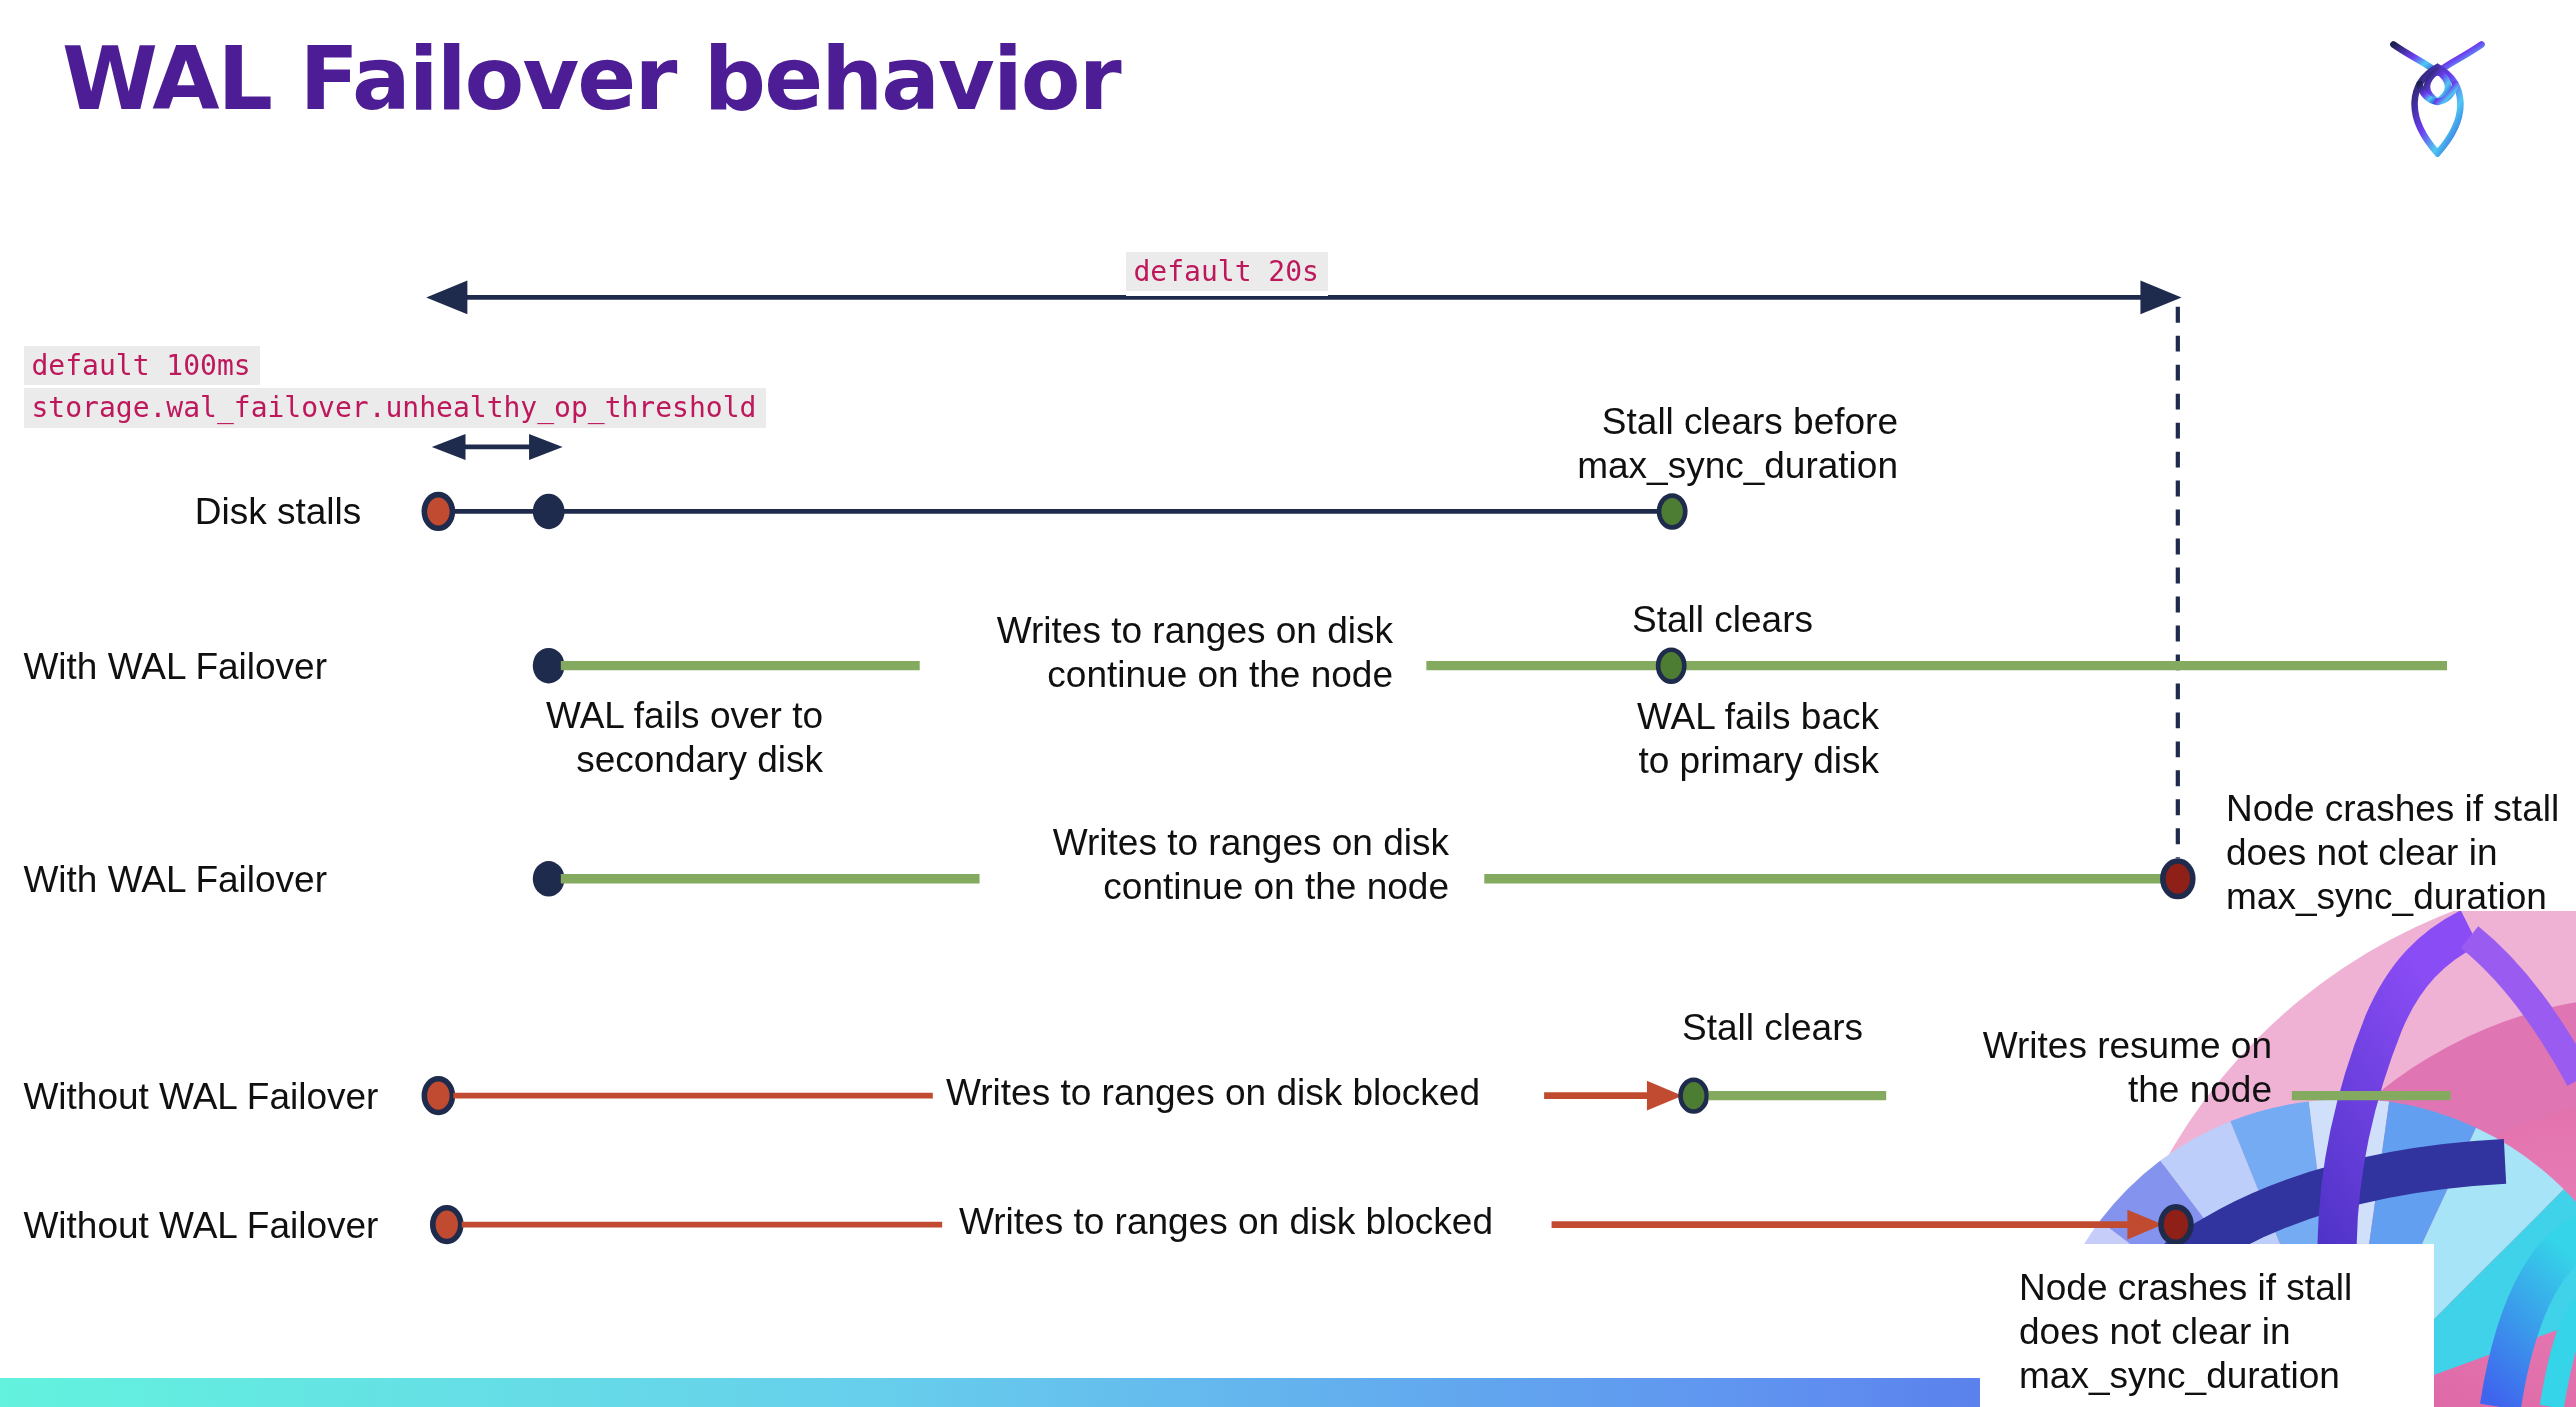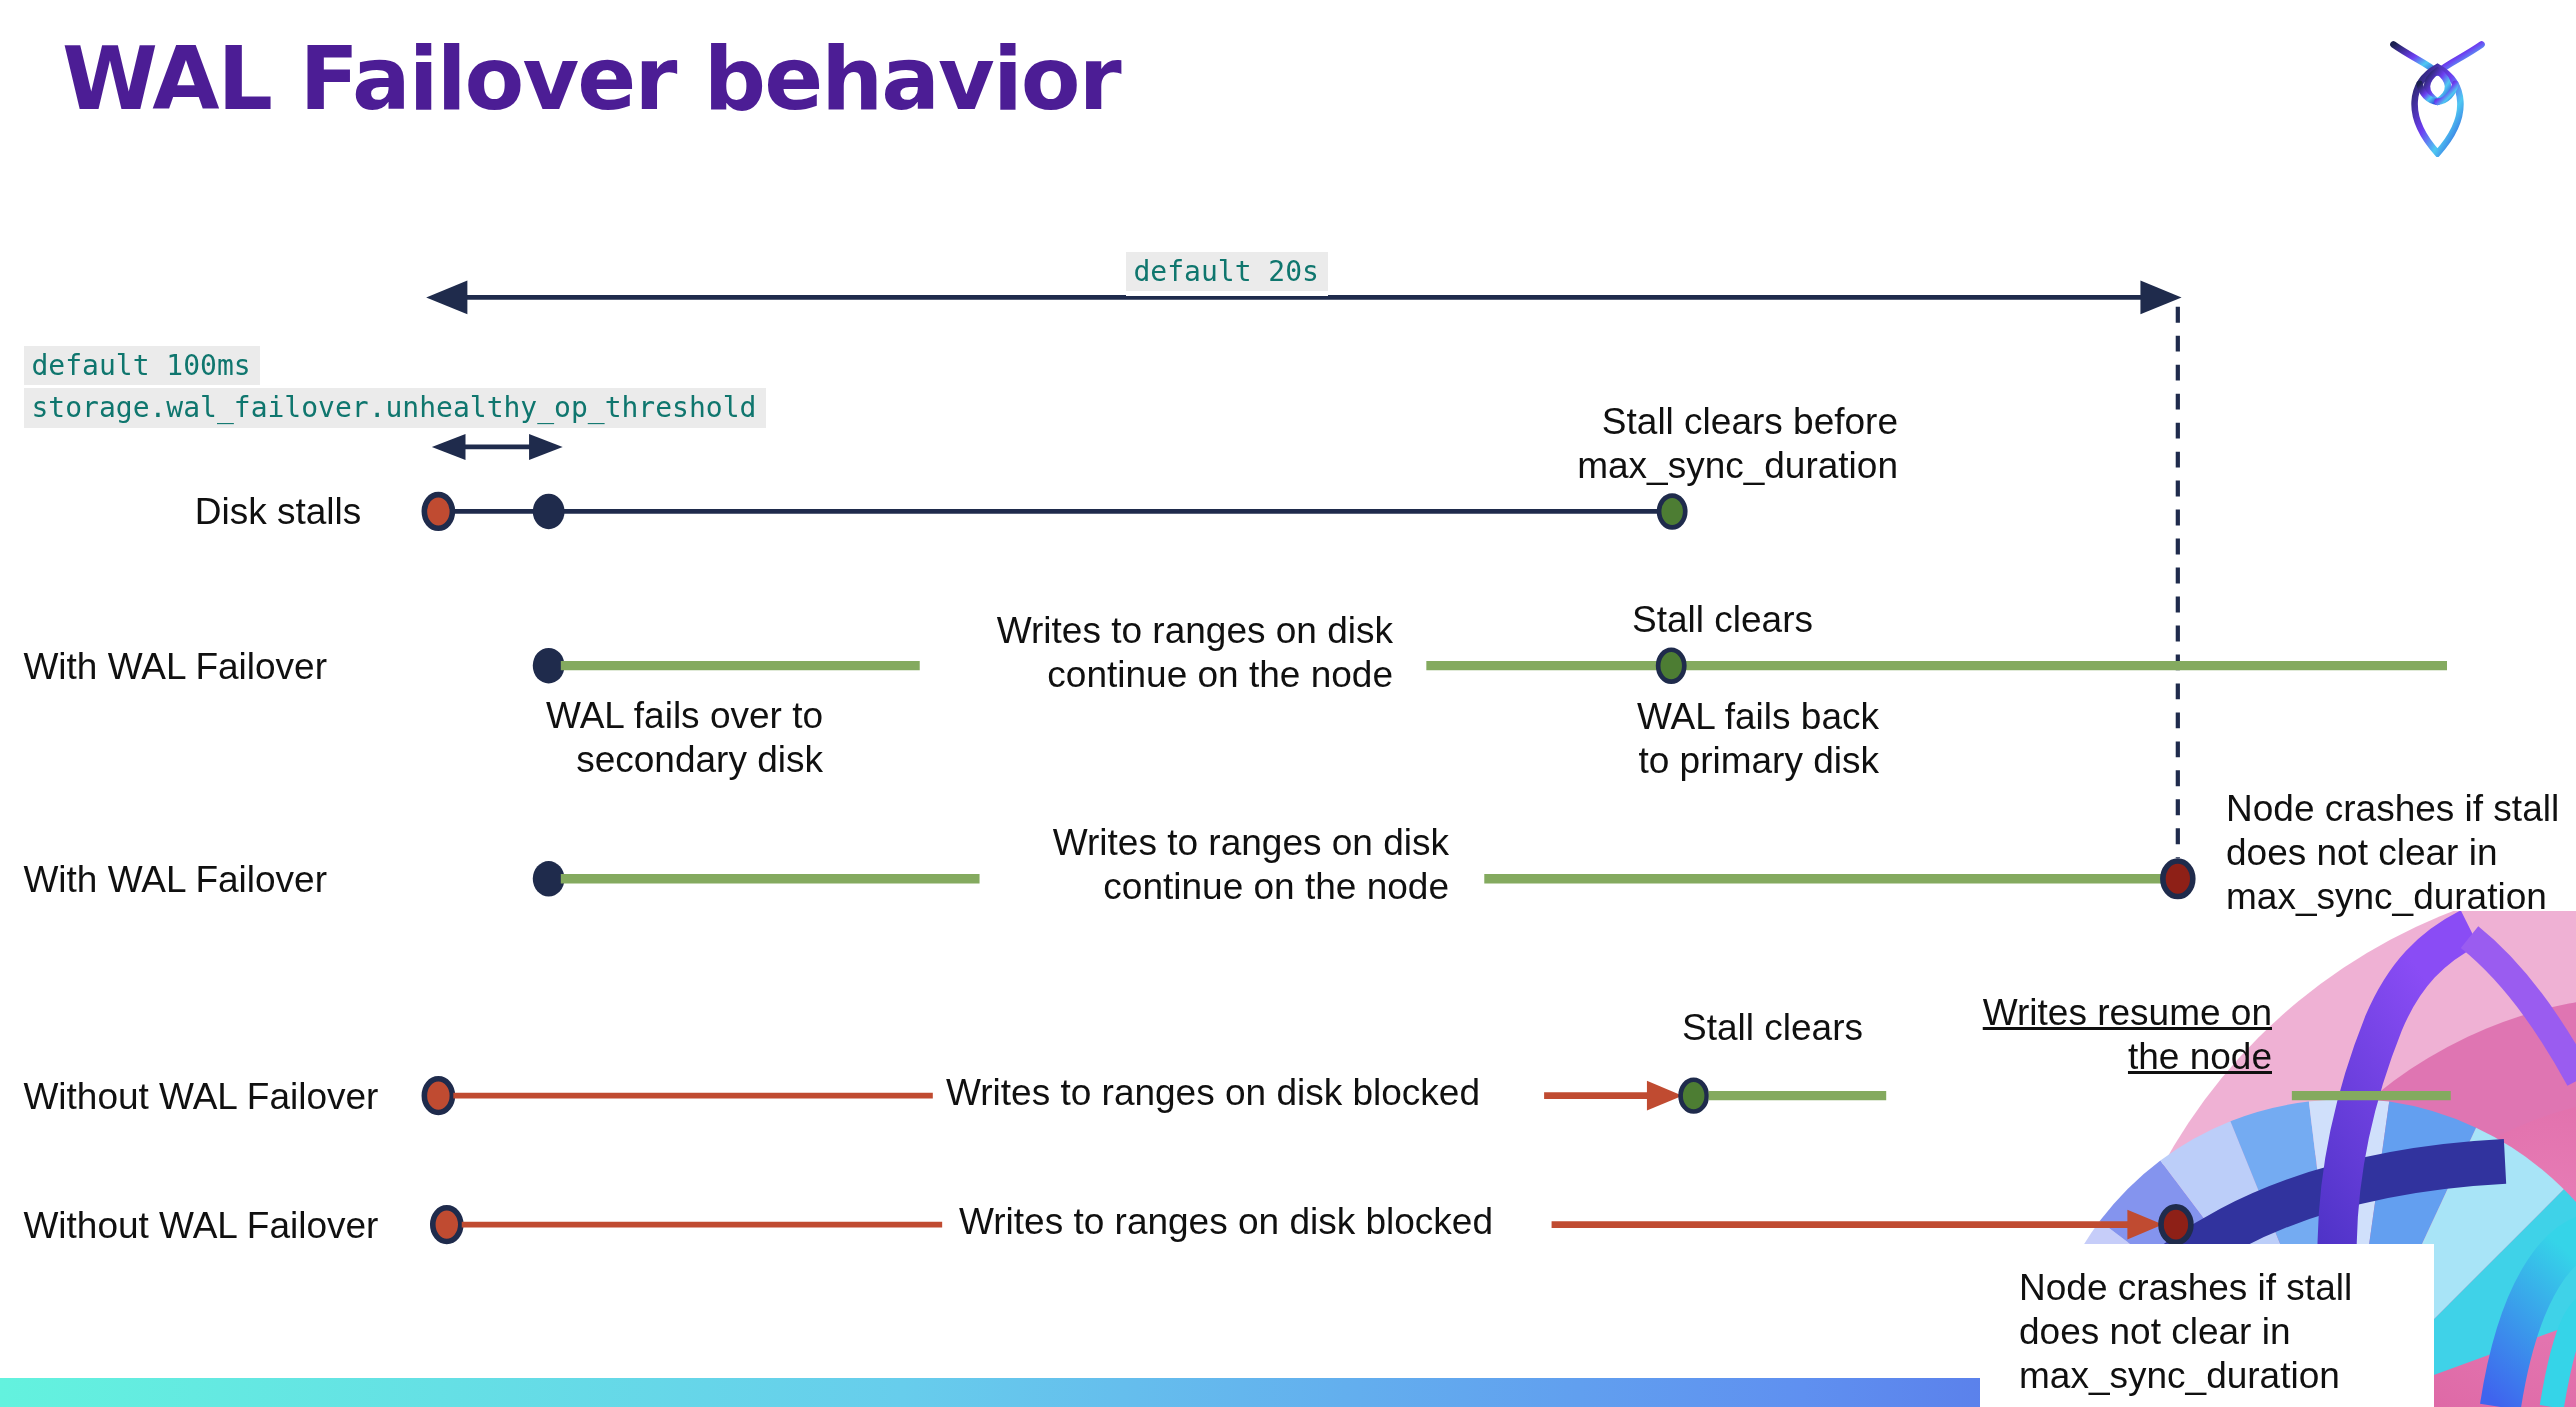--- a/index.html
+++ b/index.html
@@ -3,21 +3,21 @@
 <meta charset="utf-8">
 <style>
   html,body{margin:0;padding:0;background:#ffffff;}
   .slide{position:relative;width:2576px;height:1408px;background:#ffffff;overflow:hidden;
          font-family:"Liberation Sans","DejaVu Sans",sans-serif;color:#101010;}
   .title{position:absolute;left:62px;top:28px;font-family:"DejaVu Sans","Liberation Sans",sans-serif;
          font-size:87px;font-weight:800;letter-spacing:-1.9px;color:#4c1d95;z-index:6;}
   
   .setting{position:absolute;z-index:7;background:#ffffff;padding:1.9px 0;}
   .setting .line{display:table;font-family:"DejaVu Sans Mono","Liberation Mono",monospace;
-                 font-size:28px;line-height:34px;background:#ebebeb;color:#0f766e;
+                 font-size:28px;line-height:34px;background:#ebebeb;color:#be185d;
                  padding:2.8px 9.3px 2.8px 7.5px;margin-bottom:2.8px;white-space:pre;}
   .note{position:absolute;font-size:37px;line-height:44px;white-space:pre-line;z-index:6;}
   .center{text-align:right;}
   .right{text-align:center;}
   .rowlabel{position:absolute;font-size:37px;line-height:43px;z-index:6;}
   svg.diagram{position:absolute;left:0;top:0;z-index:5;}
   svg.art{position:absolute;left:1982px;top:911px;z-index:2;}
   .bottombar{position:absolute;left:0;bottom:0;width:2576px;height:30px;z-index:1;
              background:linear-gradient(90deg,#63f2de 0%,#67cdec 35%,#5f90f0 70%,#4d50dc 100%);}
   .crashbox{position:absolute;left:1980px;top:1244px;width:454px;height:164px;background:#ffffff;z-index:7;}
@@ -173,21 +173,21 @@
 secondary disk</div>
 
   <div class="note center" style="left:963px;top:821px;width:486px;">Writes to ranges on disk
 continue on the node</div>
   <div class="note" style="left:2226px;top:787px;width:355px;">Node crashes if stall
 does not clear in
 max_sync_duration</div>
 
   <div class="note" style="left:946px;top:1071px;width:598px;">Writes to ranges on disk  blocked</div>
   <div class="note center" style="left:1583px;top:1006px;width:280px;">Stall clears</div>
-  <div class="note center" style="left:1907px;top:991px;width:365px;text-decoration:underline;">Writes resume on
+  <div class="note center" style="left:1907px;top:1024px;width:365px;">Writes resume on
 the node</div>
 
   <div class="note" style="left:959px;top:1200px;width:598px;">Writes to ranges on disk  blocked</div>
 
   <div class="crashbox">
     <div class="note">Node crashes if stall
 does not clear in
 max_sync_duration</div>
   </div>
 

